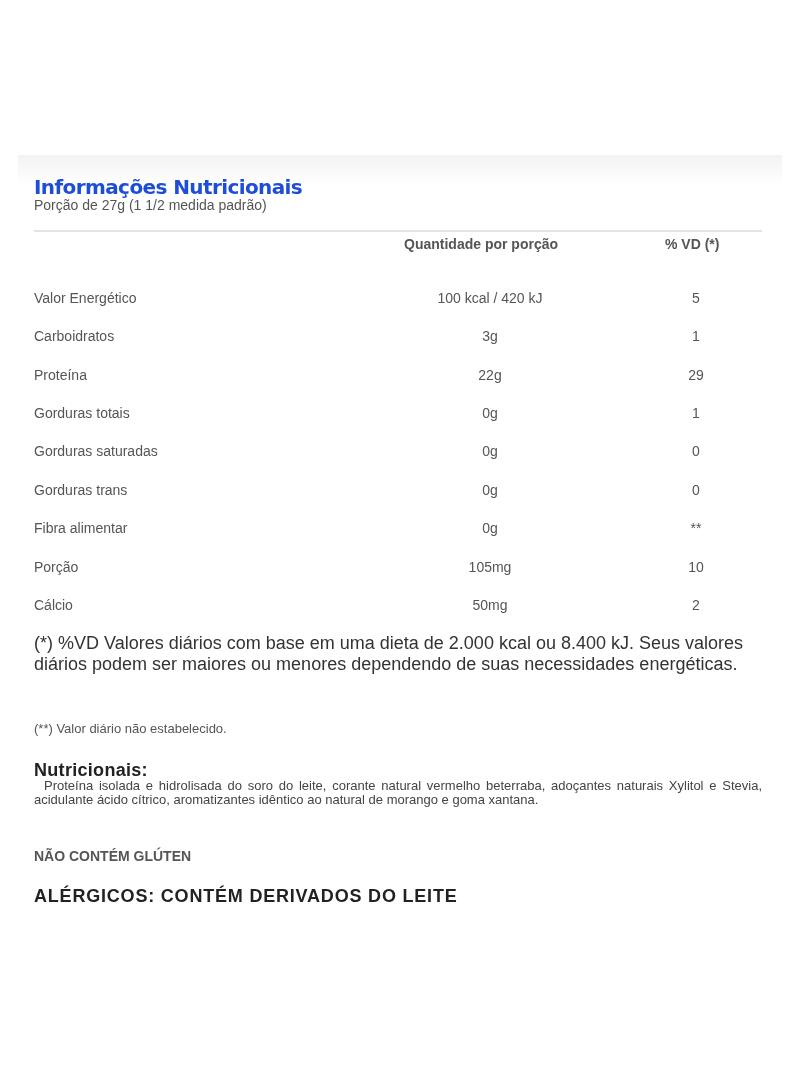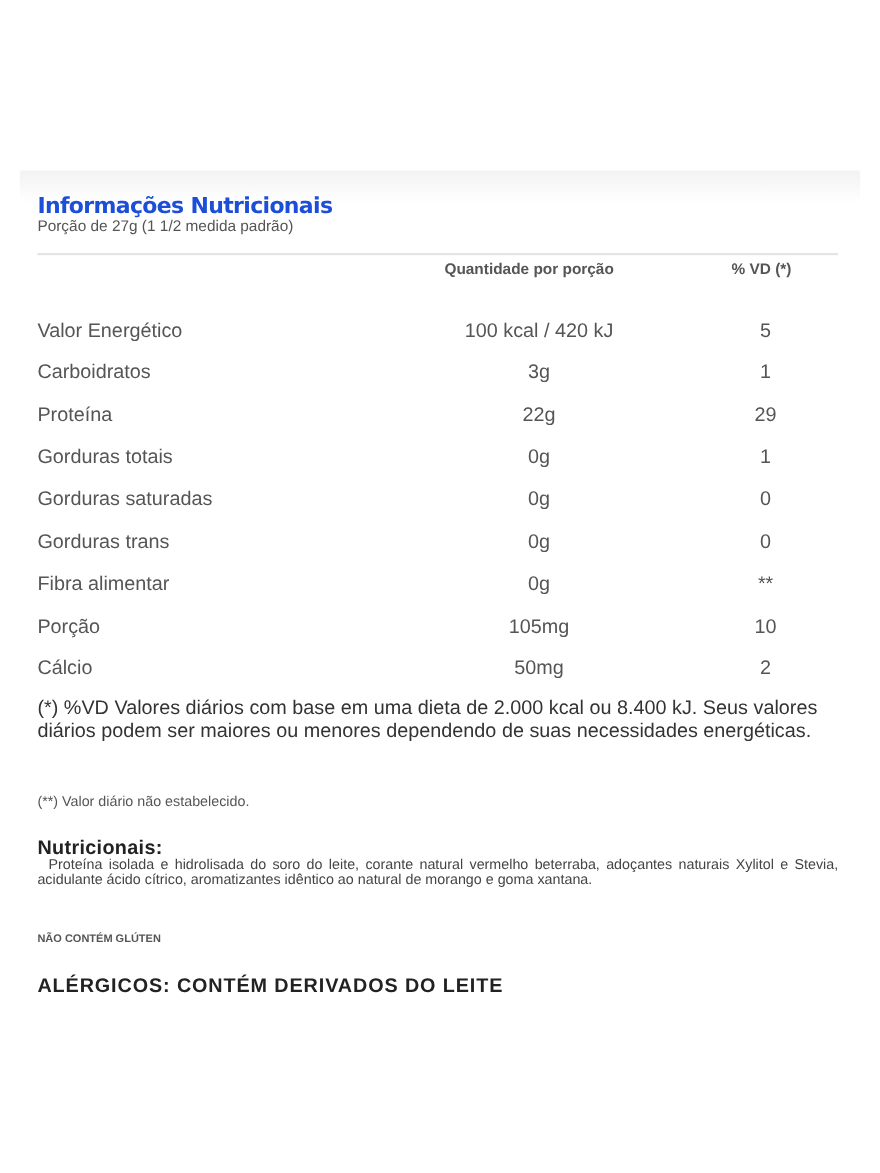--- a/index.html
+++ b/index.html
@@ -57,21 +57,21 @@
       color: #555555;
     }
     .th-qty { left: 404px; }
     .th-vd  { left: 665px; }
 
     .row {
       position: absolute;
       left: 0;
       width: 656px;
       height: 20px;
-      font-size: 18px;
+      font-size: 14px;
       color: #555555;
     }
     .row .name {
       position: absolute;
       left: 34px;
       top: 0;
     }
     .row .qty {
       position: absolute;
       left: 390px;
@@ -123,21 +123,21 @@
       line-height: 14px;
       color: #444444;
       text-align: justify;
       text-indent: 10px;
       margin: 0;
     }
     .gluten {
       position: absolute;
       left: 34px;
       top: 848px;
-      font-size: 10px;
+      font-size: 14px;
       font-weight: bold;
       color: #555555;
       margin: 0;
     }
     .allergen {
       position: absolute;
       left: 34px;
       top: 886px;
       font-size: 18px;
       font-weight: bold;

